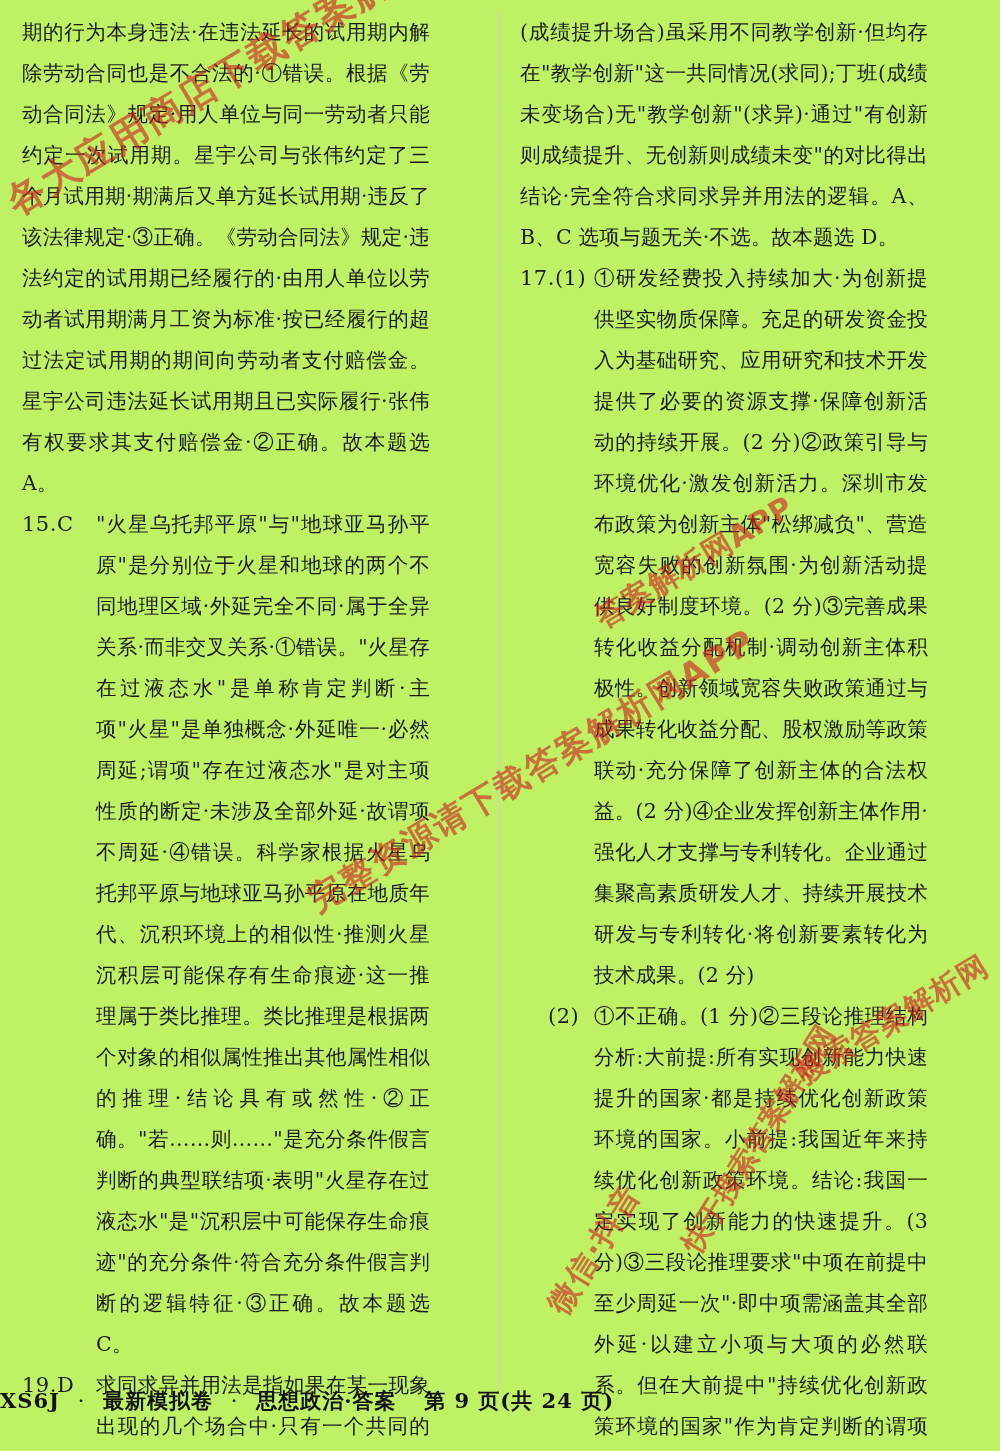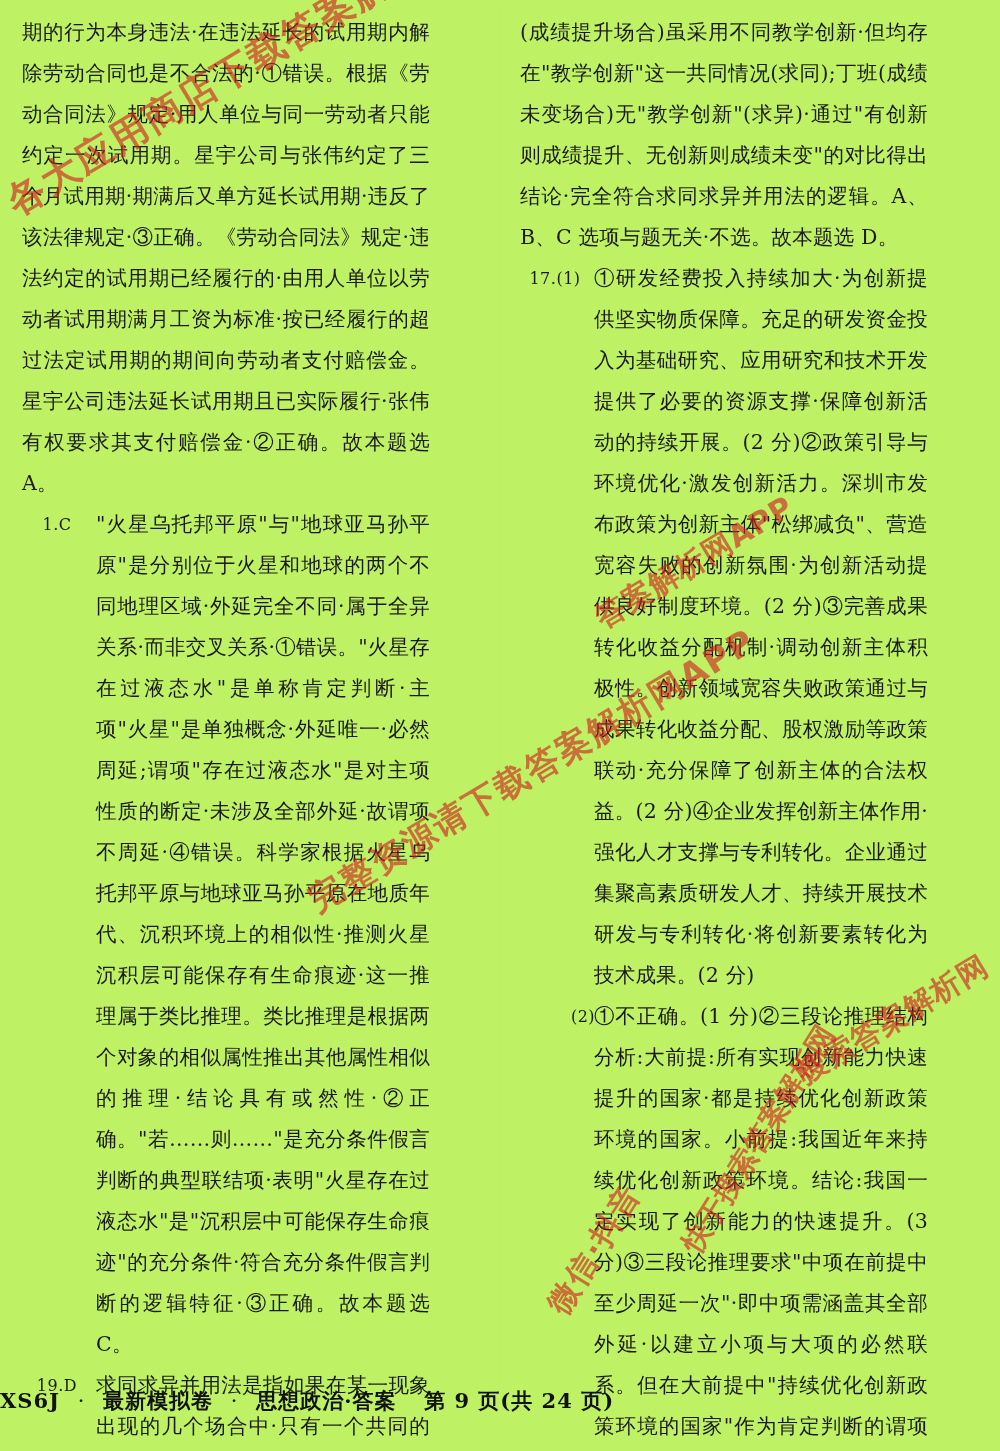--- a/index.html
+++ b/index.html
@@ -50,22 +50,22 @@
   
   .item {
     position: relative;
     padding-left: 74px;
   }
   .item .label {
     position: absolute;
     left: 0;
     top: 0;
     width: 70px;
-    text-align: center;
-    font-size: 16px;
+    text-align: left;
+    font-size: 21px;
     letter-spacing: 0.5px;
   }
   .item.narrow { padding-left: 66px; }
 
   .body-text {
     display: block;
     text-align: justify;
     text-justify: inter-ideograph;
   }
 
@@ -148,21 +148,21 @@
 
   <div class="divider"></div>
 
   <div class="col col-left">
 
     <div class="para item narrow" style="padding-left:0;">
       <span class="body-text">期的行为本身违法·在违法延长的试用期内解除劳动合同也是不合法的·①错误。根据《劳动合同法》规定·用人单位与同一劳动者只能约定一次试用期。星宇公司与张伟约定了三个月试用期·期满后又单方延长试用期·违反了该法律规定·③正确。《劳动合同法》规定·违法约定的试用期已经履行的·由用人单位以劳动者试用期满月工资为标准·按已经履行的超过法定试用期的期间向劳动者支付赔偿金。星宇公司违法延长试用期且已实际履行·张伟有权要求其支付赔偿金·②正确。故本题选 A。</span>
     </div>
 
     <div class="para item">
-      <span class="label">1.C</span>
+      <span class="label">15.C</span>
       <span class="body-text">"火星乌托邦平原"与"地球亚马孙平原"是分别位于火星和地球的两个不同地理区域·外延完全不同·属于全异关系·而非交叉关系·①错误。"火星存在过液态水"是单称肯定判断·主项"火星"是单独概念·外延唯一·必然周延;谓项"存在过液态水"是对主项性质的断定·未涉及全部外延·故谓项不周延·④错误。科学家根据火星乌托邦平原与地球亚马孙平原在地质年代、沉积环境上的相似性·推测火星沉积层可能保存有生命痕迹·这一推理属于类比推理。类比推理是根据两个对象的相似属性推出其他属性相似的推理·结论具有或然性·②正确。"若……则……"是充分条件假言判断的典型联结项·表明"火星存在过液态水"是"沉积层中可能保存生命痕迹"的充分条件·符合充分条件假言判断的逻辑特征·③正确。故本题选 C。</span>
     </div>
 
     <div class="para item">
       <span class="label">19.D</span>
       <span class="body-text">求同求异并用法是指如果在某一现象出现的几个场合中·只有一个共同的情况·在这一现象不出现的另外几个场合中都没有这个情况·那么·这种情况可能就是这个现象出现的原因。甲、乙、丙三班</span>
     </div>
 
   </div>
 

